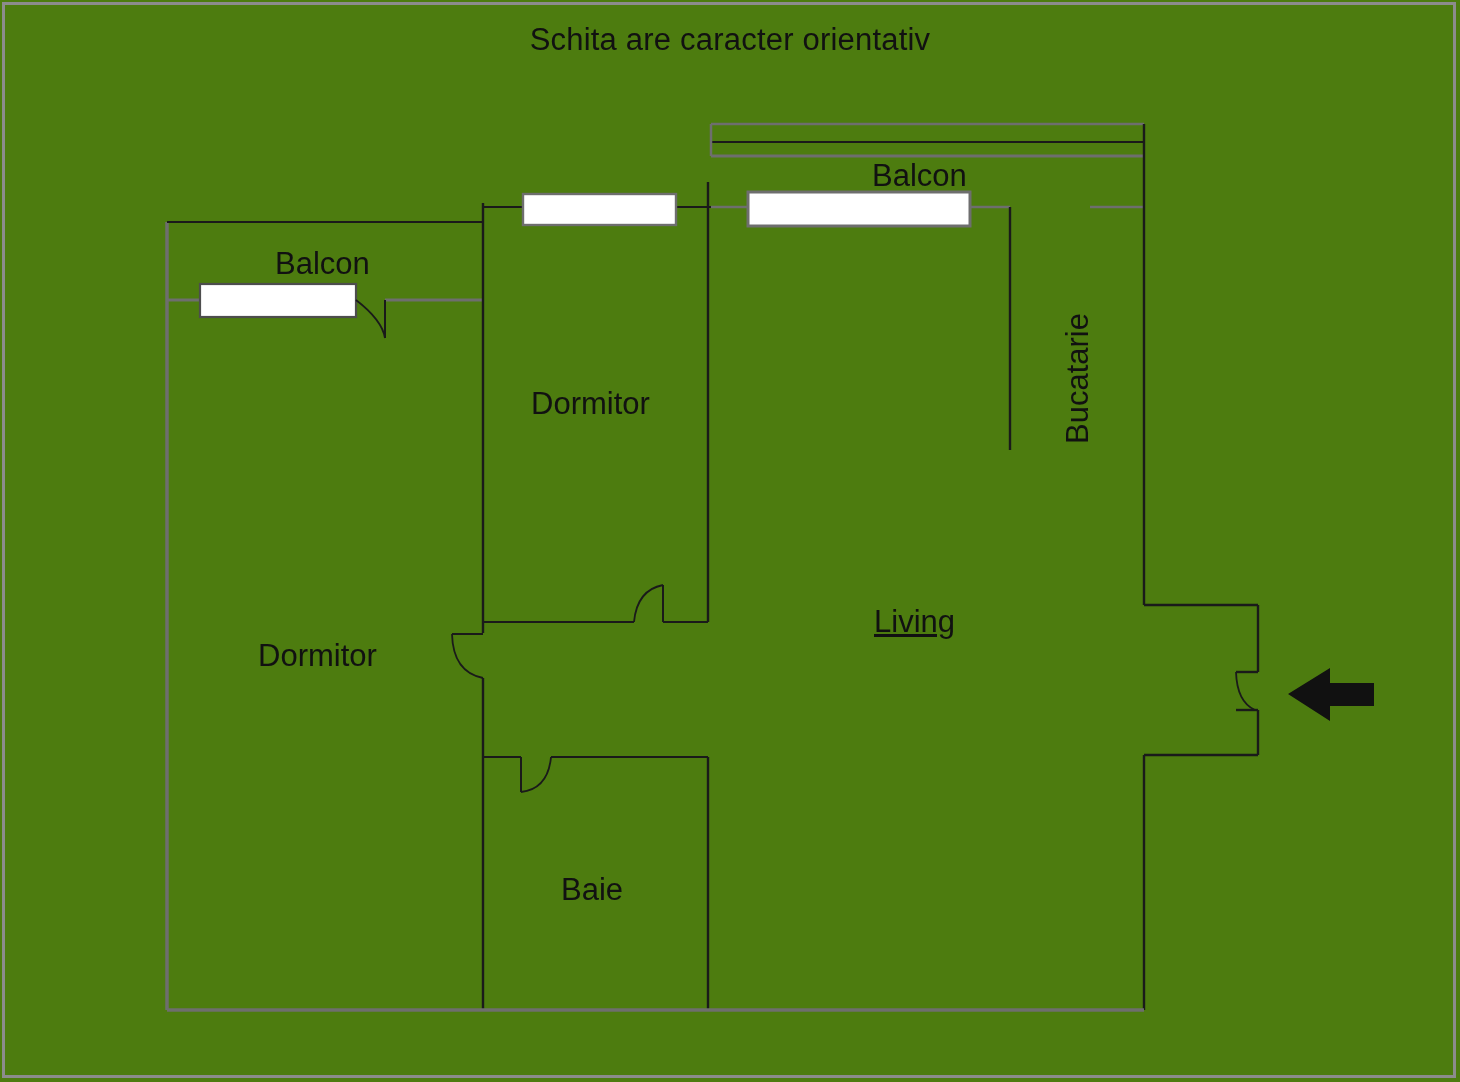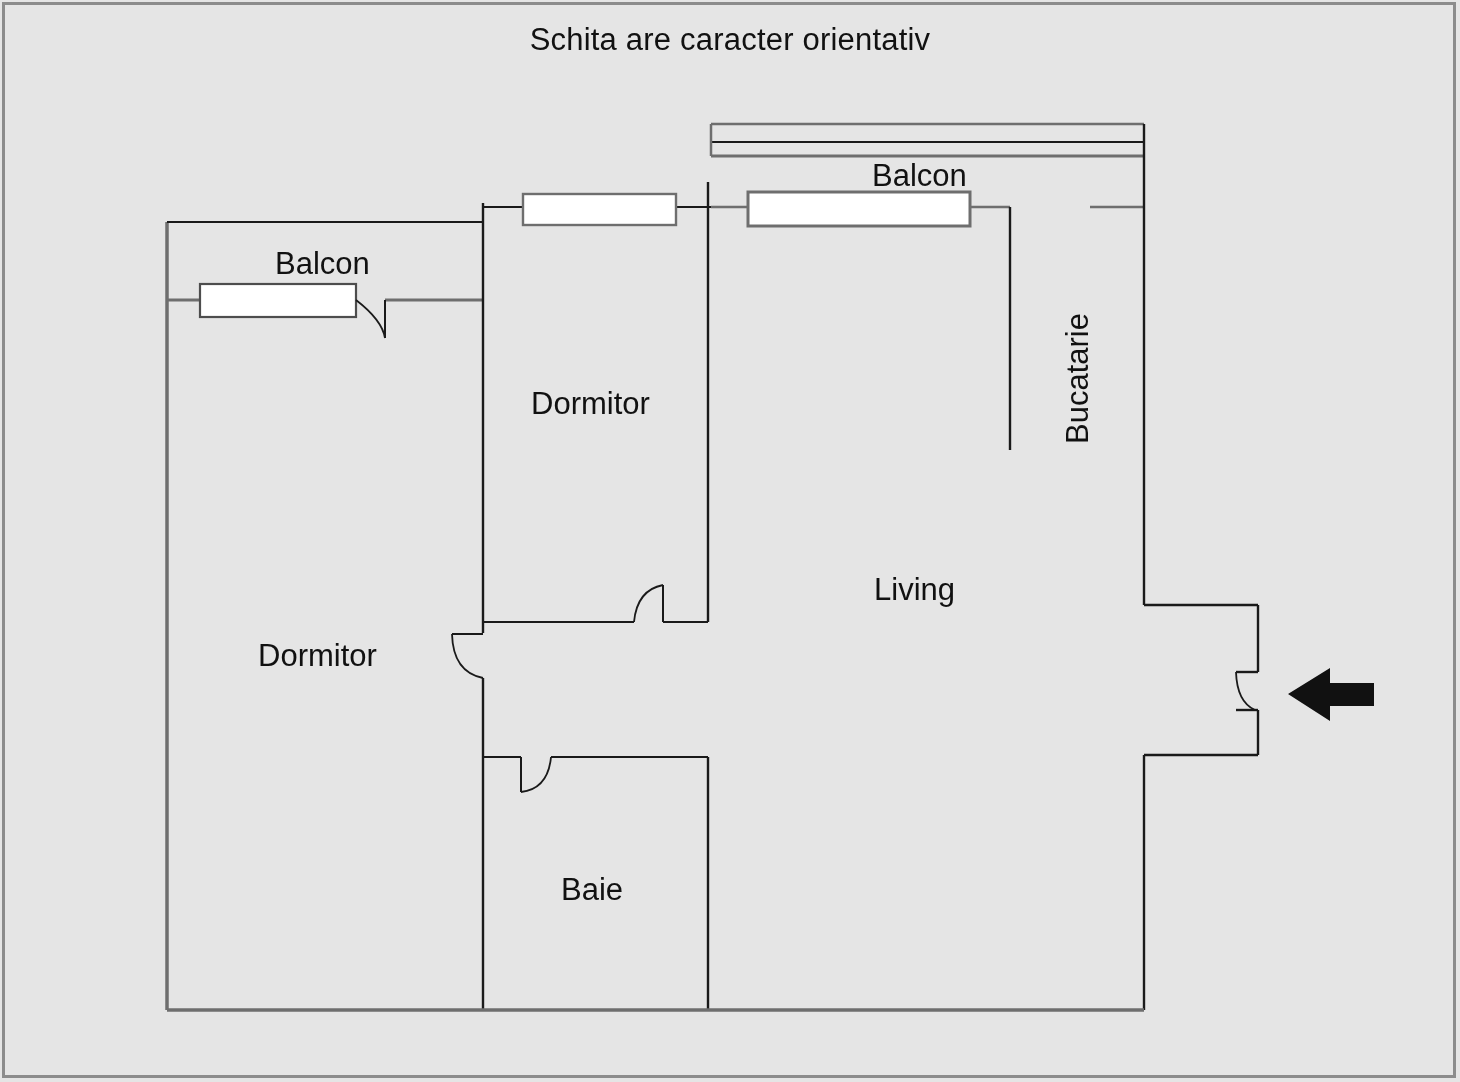--- a/index.html
+++ b/index.html
@@ -7,21 +7,21 @@
     padding: 0;
     background: #ffffff;
   }
   body {
     font-family: "Liberation Sans", sans-serif;
   }
   #page {
     position: relative;
     width: 1460px;
     height: 1082px;
-    background: #e5e5e5;
+    background: #4d7c0f;
     box-sizing: border-box;
     overflow: hidden;
   }
   #frame-border {
     position: absolute;
     left: 2px;
     top: 2px;
     width: 1454px;
     height: 1076px;
     border: 3px solid #8c8c8c;
@@ -153,19 +153,19 @@
   </svg>
 
   <div class="room-label" style="left:275px; top:246px;">Balcon</div>
 
   <div class="room-label" style="left:872px; top:158px;">Balcon</div>
 
   <div class="room-label" style="left:531px; top:386px;">Dormitor</div>
 
   <div class="room-label" style="left:258px; top:638px;">Dormitor</div>
 
-  <div class="room-label" style="left:874px; top:572px;">Living</div>
+  <div class="room-label" style="left:874px; top:604px;text-decoration:underline;">Living</div>
 
   <div class="room-label" style="left:561px; top:872px;text-align:center;">Baie</div>
 
   <div class="room-label vertical" style="left:1060px; top:444px;">Bucatarie</div>
 
 </div>
 
 </body></html>

